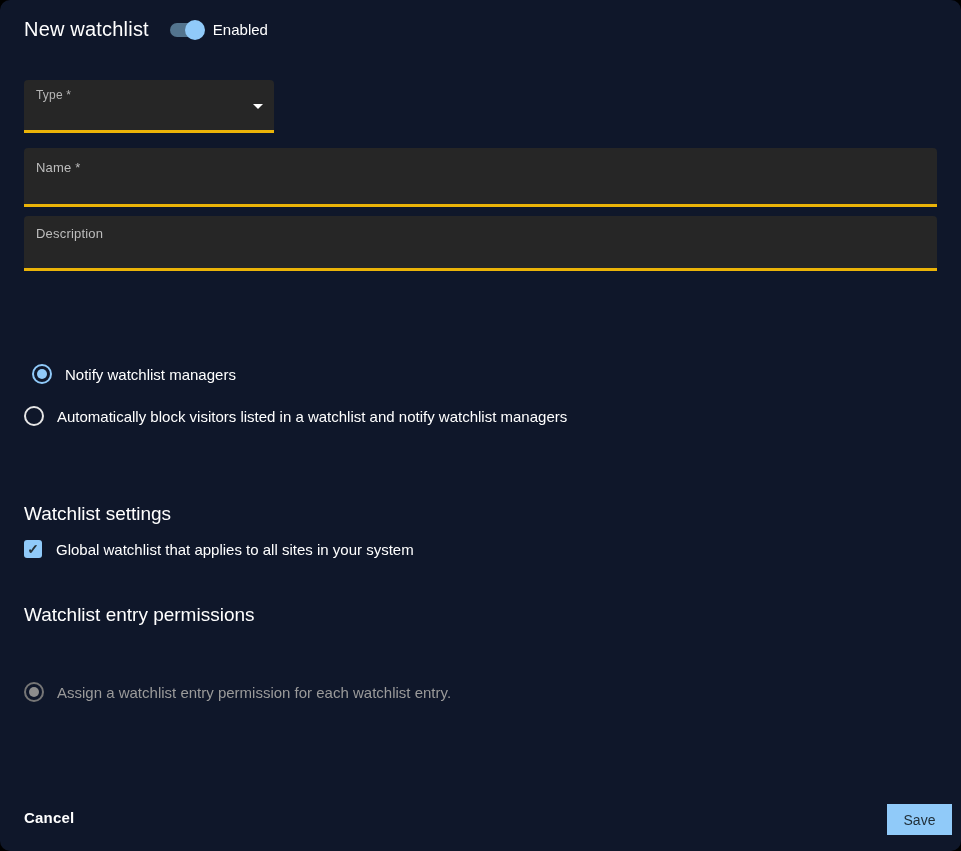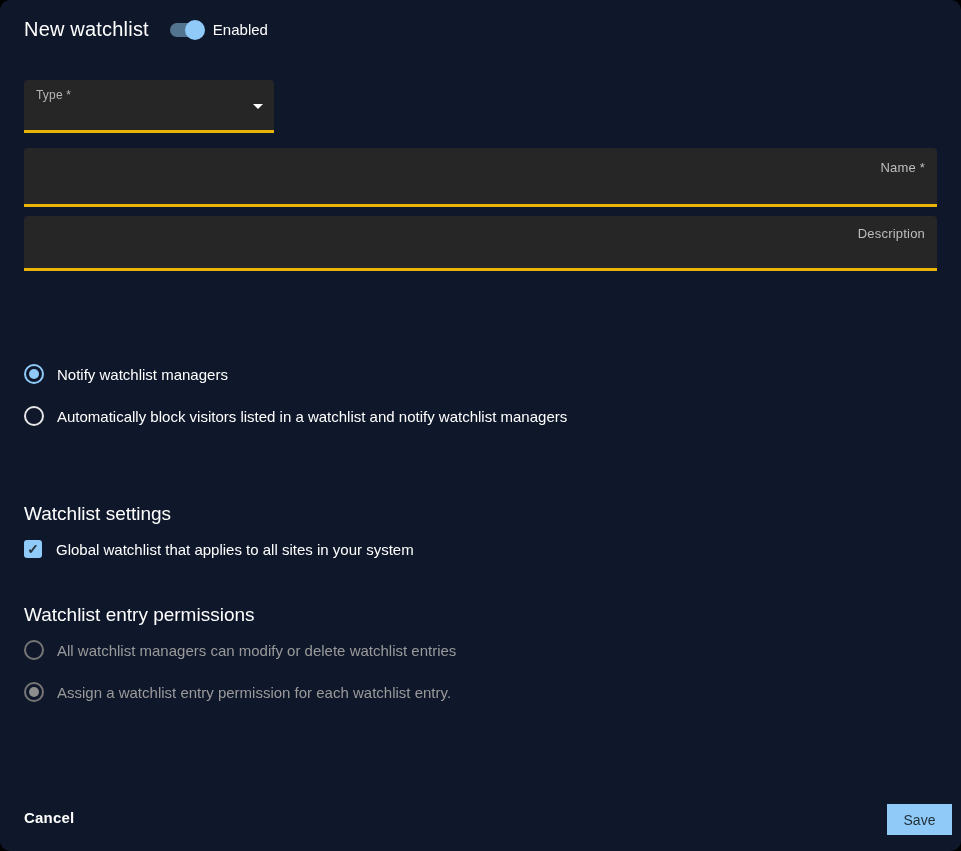--- a/index.html
+++ b/index.html
@@ -21,37 +21,37 @@
     position:absolute;background:#262626;border-radius:4px 4px 0 0;
     border-bottom:3px solid #eab308;box-sizing:border-box;cursor:text;
   }
   .type-field{top:80px;left:24px;width:250px;height:53px;padding:8px 12px;cursor:pointer;}
   .flabel-sm{display:block;font-size:12px;color:#b5b5b5;letter-spacing:.2px;}
   .fvalue{display:block;font-size:16px;color:#fff;margin-top:3px;}
   .caret{position:absolute;right:11px;top:24px;width:0;height:0;
     border-left:5px solid transparent;border-right:5px solid transparent;border-top:5px solid #fff;}
   .name-field{top:148px;left:24px;width:913px;height:59px;padding:12px 12px;}
   .desc-field{top:216px;left:24px;width:913px;height:55px;padding:10px 12px;}
-  .flabel{display:block;font-size:13px;color:#bdbdbd;letter-spacing:.2px;text-align:right;}
+  .flabel{display:block;font-size:13px;color:#bdbdbd;letter-spacing:.2px;}
 
   
   .heading{position:absolute;left:24px;margin:0;font-size:19px;font-weight:400;color:#fff;}
   .behavior-heading{top:328px;}
   .settings-heading{top:503px;}
   .permissions-heading{top:604px;}
 
   
   .opt-row{position:absolute;left:24px;display:flex;align-items:center;cursor:pointer;}
   .radio{position:relative;flex:0 0 auto;width:20px;height:20px;border:2px solid #e6e6e6;
     border-radius:50%;box-sizing:border-box;}
   .radio.sel{border-color:#90caf9;}
   .radio .dot{position:absolute;top:50%;left:50%;transform:translate(-50%,-50%);
     width:10px;height:10px;border-radius:50%;background:#90caf9;}
   .opt-label{margin-left:13px;font-size:15px;color:#fff;}
-  .row-b1{top:364px;}
+  .row-b1{top:364px;margin-left:8px;}
   .row-b2{top:406px;}
   .row-check{top:540px;}
   .row-p1{top:640px;cursor:default;}
   .row-p2{top:682px;cursor:default;}
   .disabled .radio{border-color:#767676;}
   .disabled .radio .dot{background:#8d8d8d;}
   .disabled .opt-label{color:#9a9a9a;}
 
   .checkbox{position:relative;flex:0 0 auto;width:18px;height:18px;background:#90caf9;
     border-radius:3px;display:flex;align-items:center;justify-content:center;}
@@ -109,24 +109,20 @@
 
   <div class="opt-row row-check" role="checkbox" aria-checked="true">
     <span class="checkbox">
       <span class="check-glyph">✓</span>
     </span>
     <span class="opt-label">Global watchlist that applies to all sites in your system</span>
   </div>
 
   <h2 class="heading permissions-heading">Watchlist entry permissions</h2>
 
-  <div class="opt-row row-p1 disabled" role="radio" aria-checked="false" aria-disabled="true">
-    <span class="radio"></span>
-    <span class="opt-label">All watchlist managers can modify or delete watchlist entries</span>
-  </div>
 
   <div class="opt-row row-p2 disabled" role="radio" aria-checked="true" aria-disabled="true">
     <span class="radio">
         <span class="dot"></span>
       </span>
     <span class="opt-label">Assign a watchlist entry permission for each watchlist entry.</span>
   </div>
 
   <button class="cancel-btn">Cancel</button>
   <button class="save-btn">Save</button>

